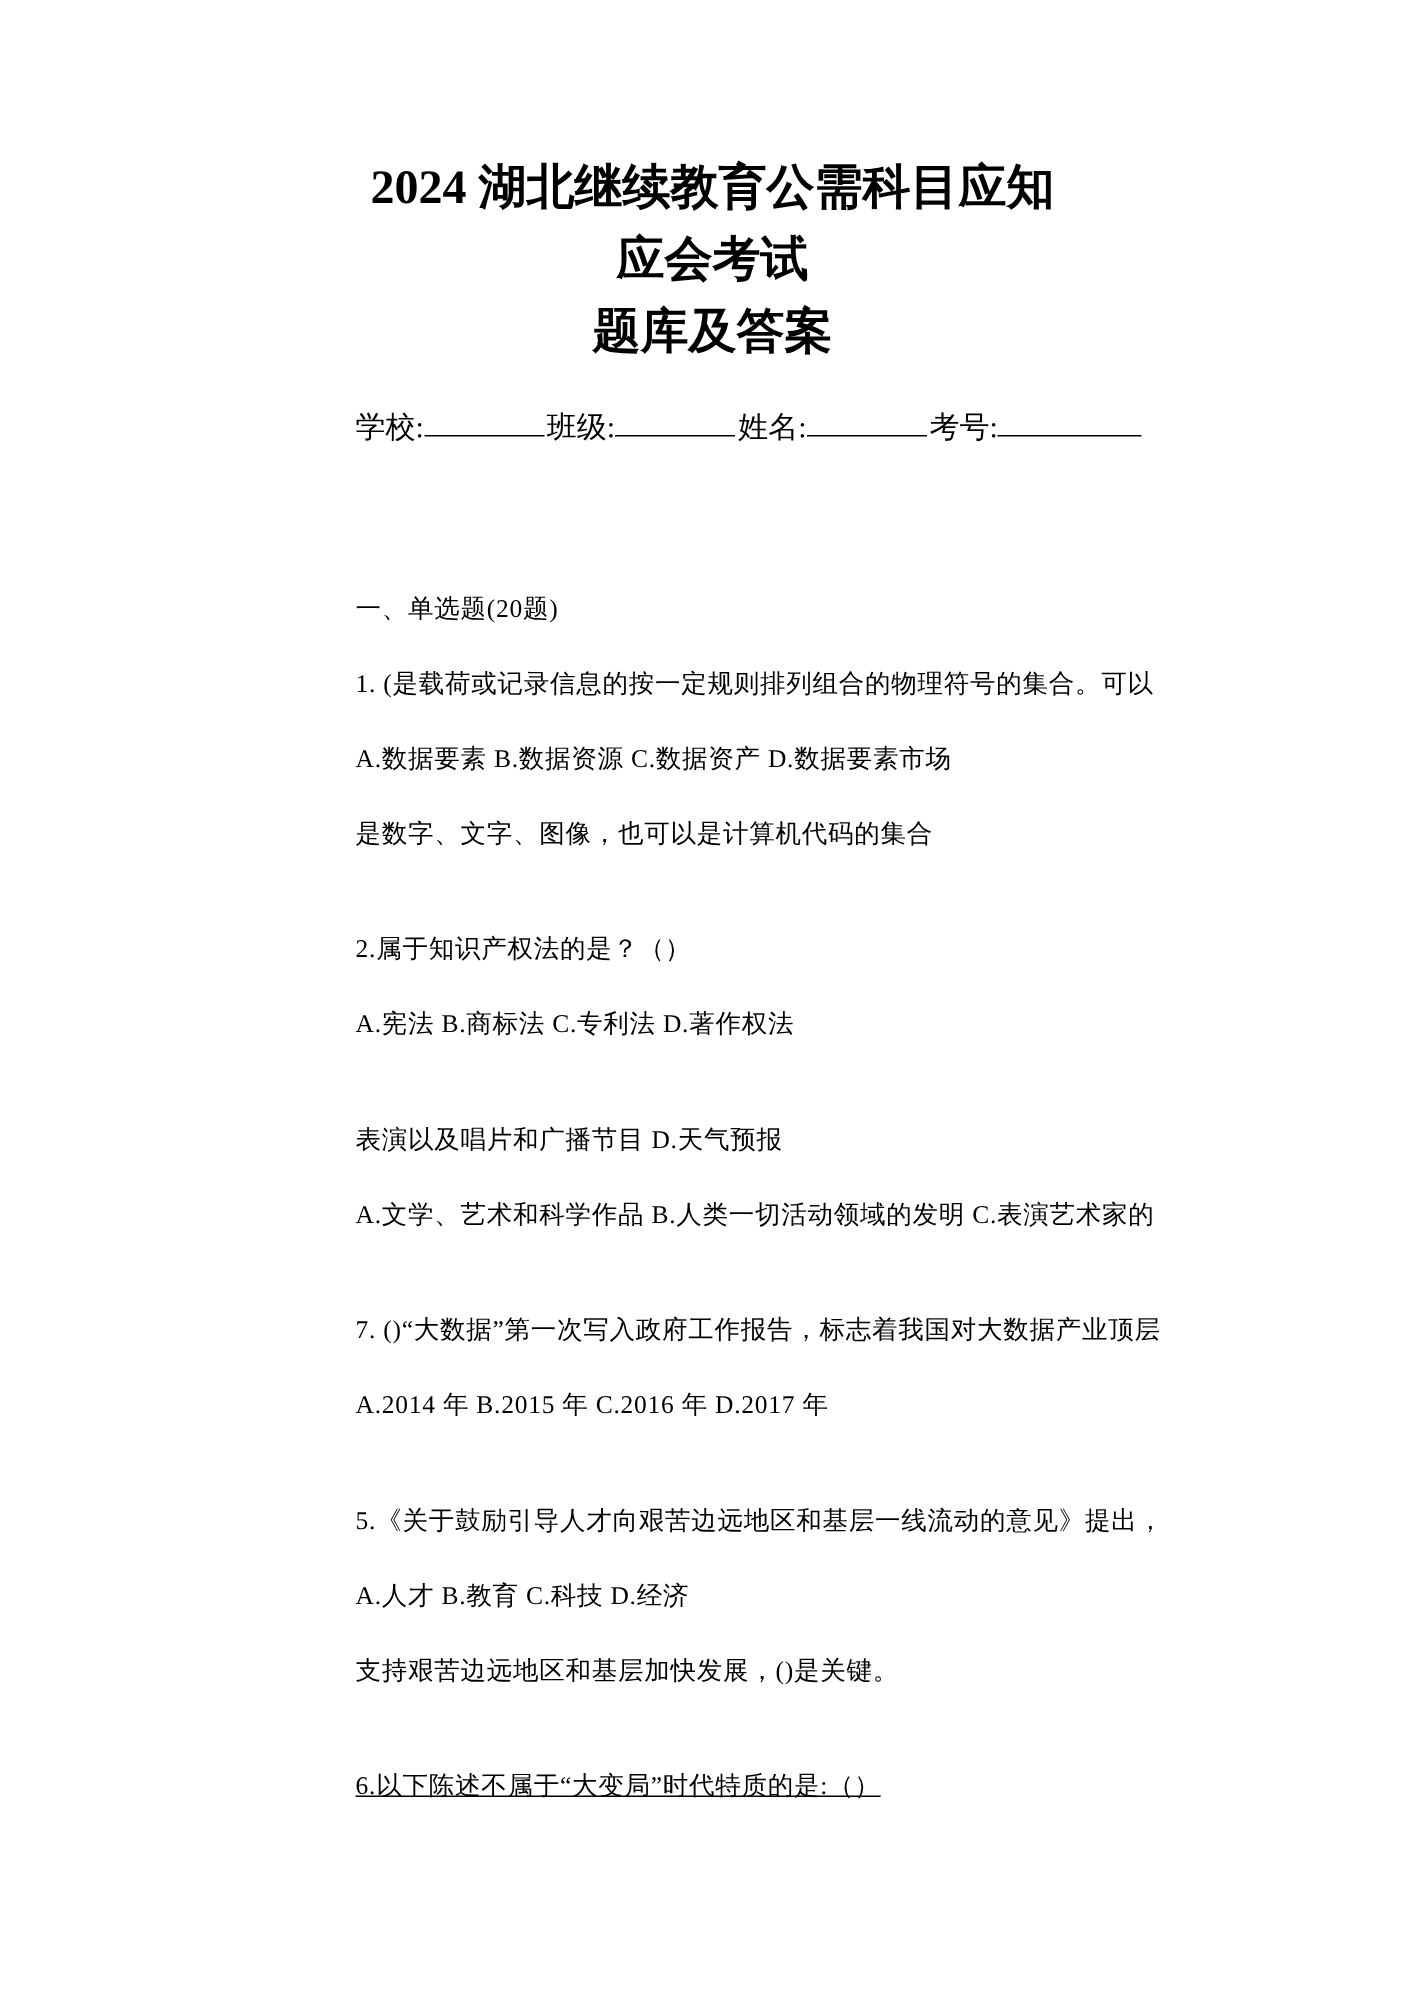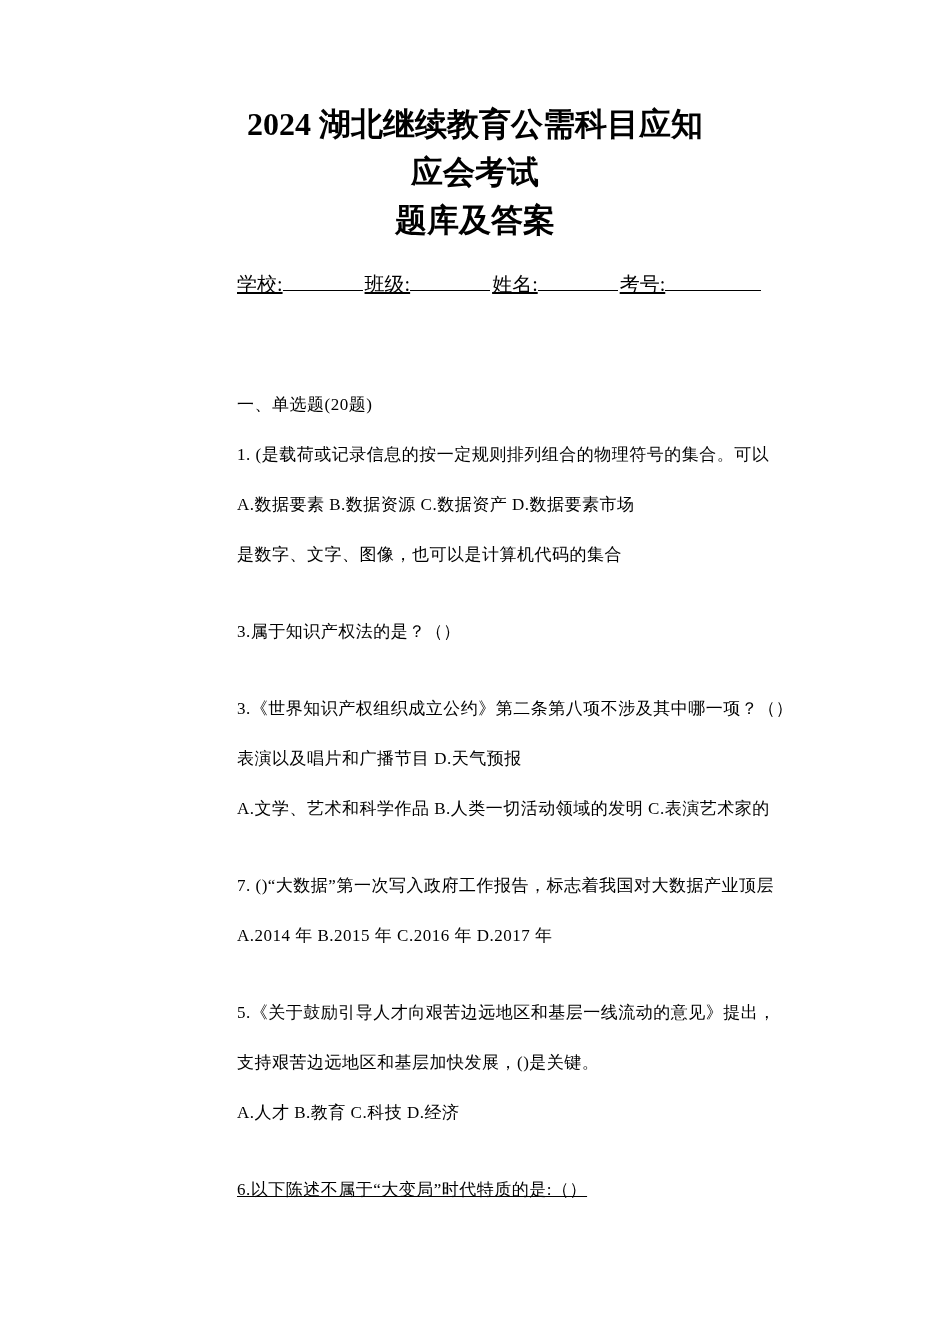--- a/index.html
+++ b/index.html
@@ -31,21 +31,20 @@
   }
   .meta {
     text-align: center;
     font-size: 20px;
     line-height: 28px;
     margin: 0 0 82px 0;
     white-space: nowrap;
   }
   .meta .field {
     display: inline-block;
-    text-decoration: underline;
   }
   .meta .blank {
     display: inline-block;
     width: 80px;
     height: 20px;
     border-bottom: 1px solid #000;
     margin-right: 2px;
     vertical-align: baseline;
   }
   .meta .blank.wide {
@@ -86,37 +85,37 @@
 
   <p class="line section">一、单选题(20题)</p>
 
   <div class="question">
     <p class="line">1. (是载荷或记录信息的按一定规则排列组合的物理符号的集合。可以</p>
     <p class="line">A.数据要素 B.数据资源 C.数据资产 D.数据要素市场</p>
     <p class="line">是数字、文字、图像，也可以是计算机代码的集合</p>
   </div>
 
   <div class="question">
-    <p class="line">3.属于知识产权法的是？（）</p>
+    <p class="line">2.属于知识产权法的是？（）</p>
+    <p class="line">A.宪法 B.商标法 C.专利法 D.著作权法</p>
   </div>
 
   <div class="question">
-    <p class="line">3.《世界知识产权组织成立公约》第二条第八项不涉及其中哪一项？（）</p>
     <p class="line">表演以及唱片和广播节目 D.天气预报</p>
     <p class="line">A.文学、艺术和科学作品  B.人类一切活动领域的发明  C.表演艺术家的</p>
   </div>
 
   <div class="question">
     <p class="line">7. ()“大数据”第一次写入政府工作报告，标志着我国对大数据产业顶层</p>
     <p class="line">A.2014 年 B.2015 年 C.2016 年 D.2017 年</p>
   </div>
 
   <div class="question">
     <p class="line">5.《关于鼓励引导人才向艰苦边远地区和基层一线流动的意见》提出，</p>
+    <p class="line">A.人才 B.教育 C.科技 D.经济</p>
     <p class="line">支持艰苦边远地区和基层加快发展，()是关键。</p>
-    <p class="line">A.人才 B.教育 C.科技 D.经济</p>
   </div>
 
   <div class="question">
     <p class="line">6.以下陈述不属于“大变局”时代特质的是:（）</p>
   </div>
 
 </div>
 
 </body></html>

